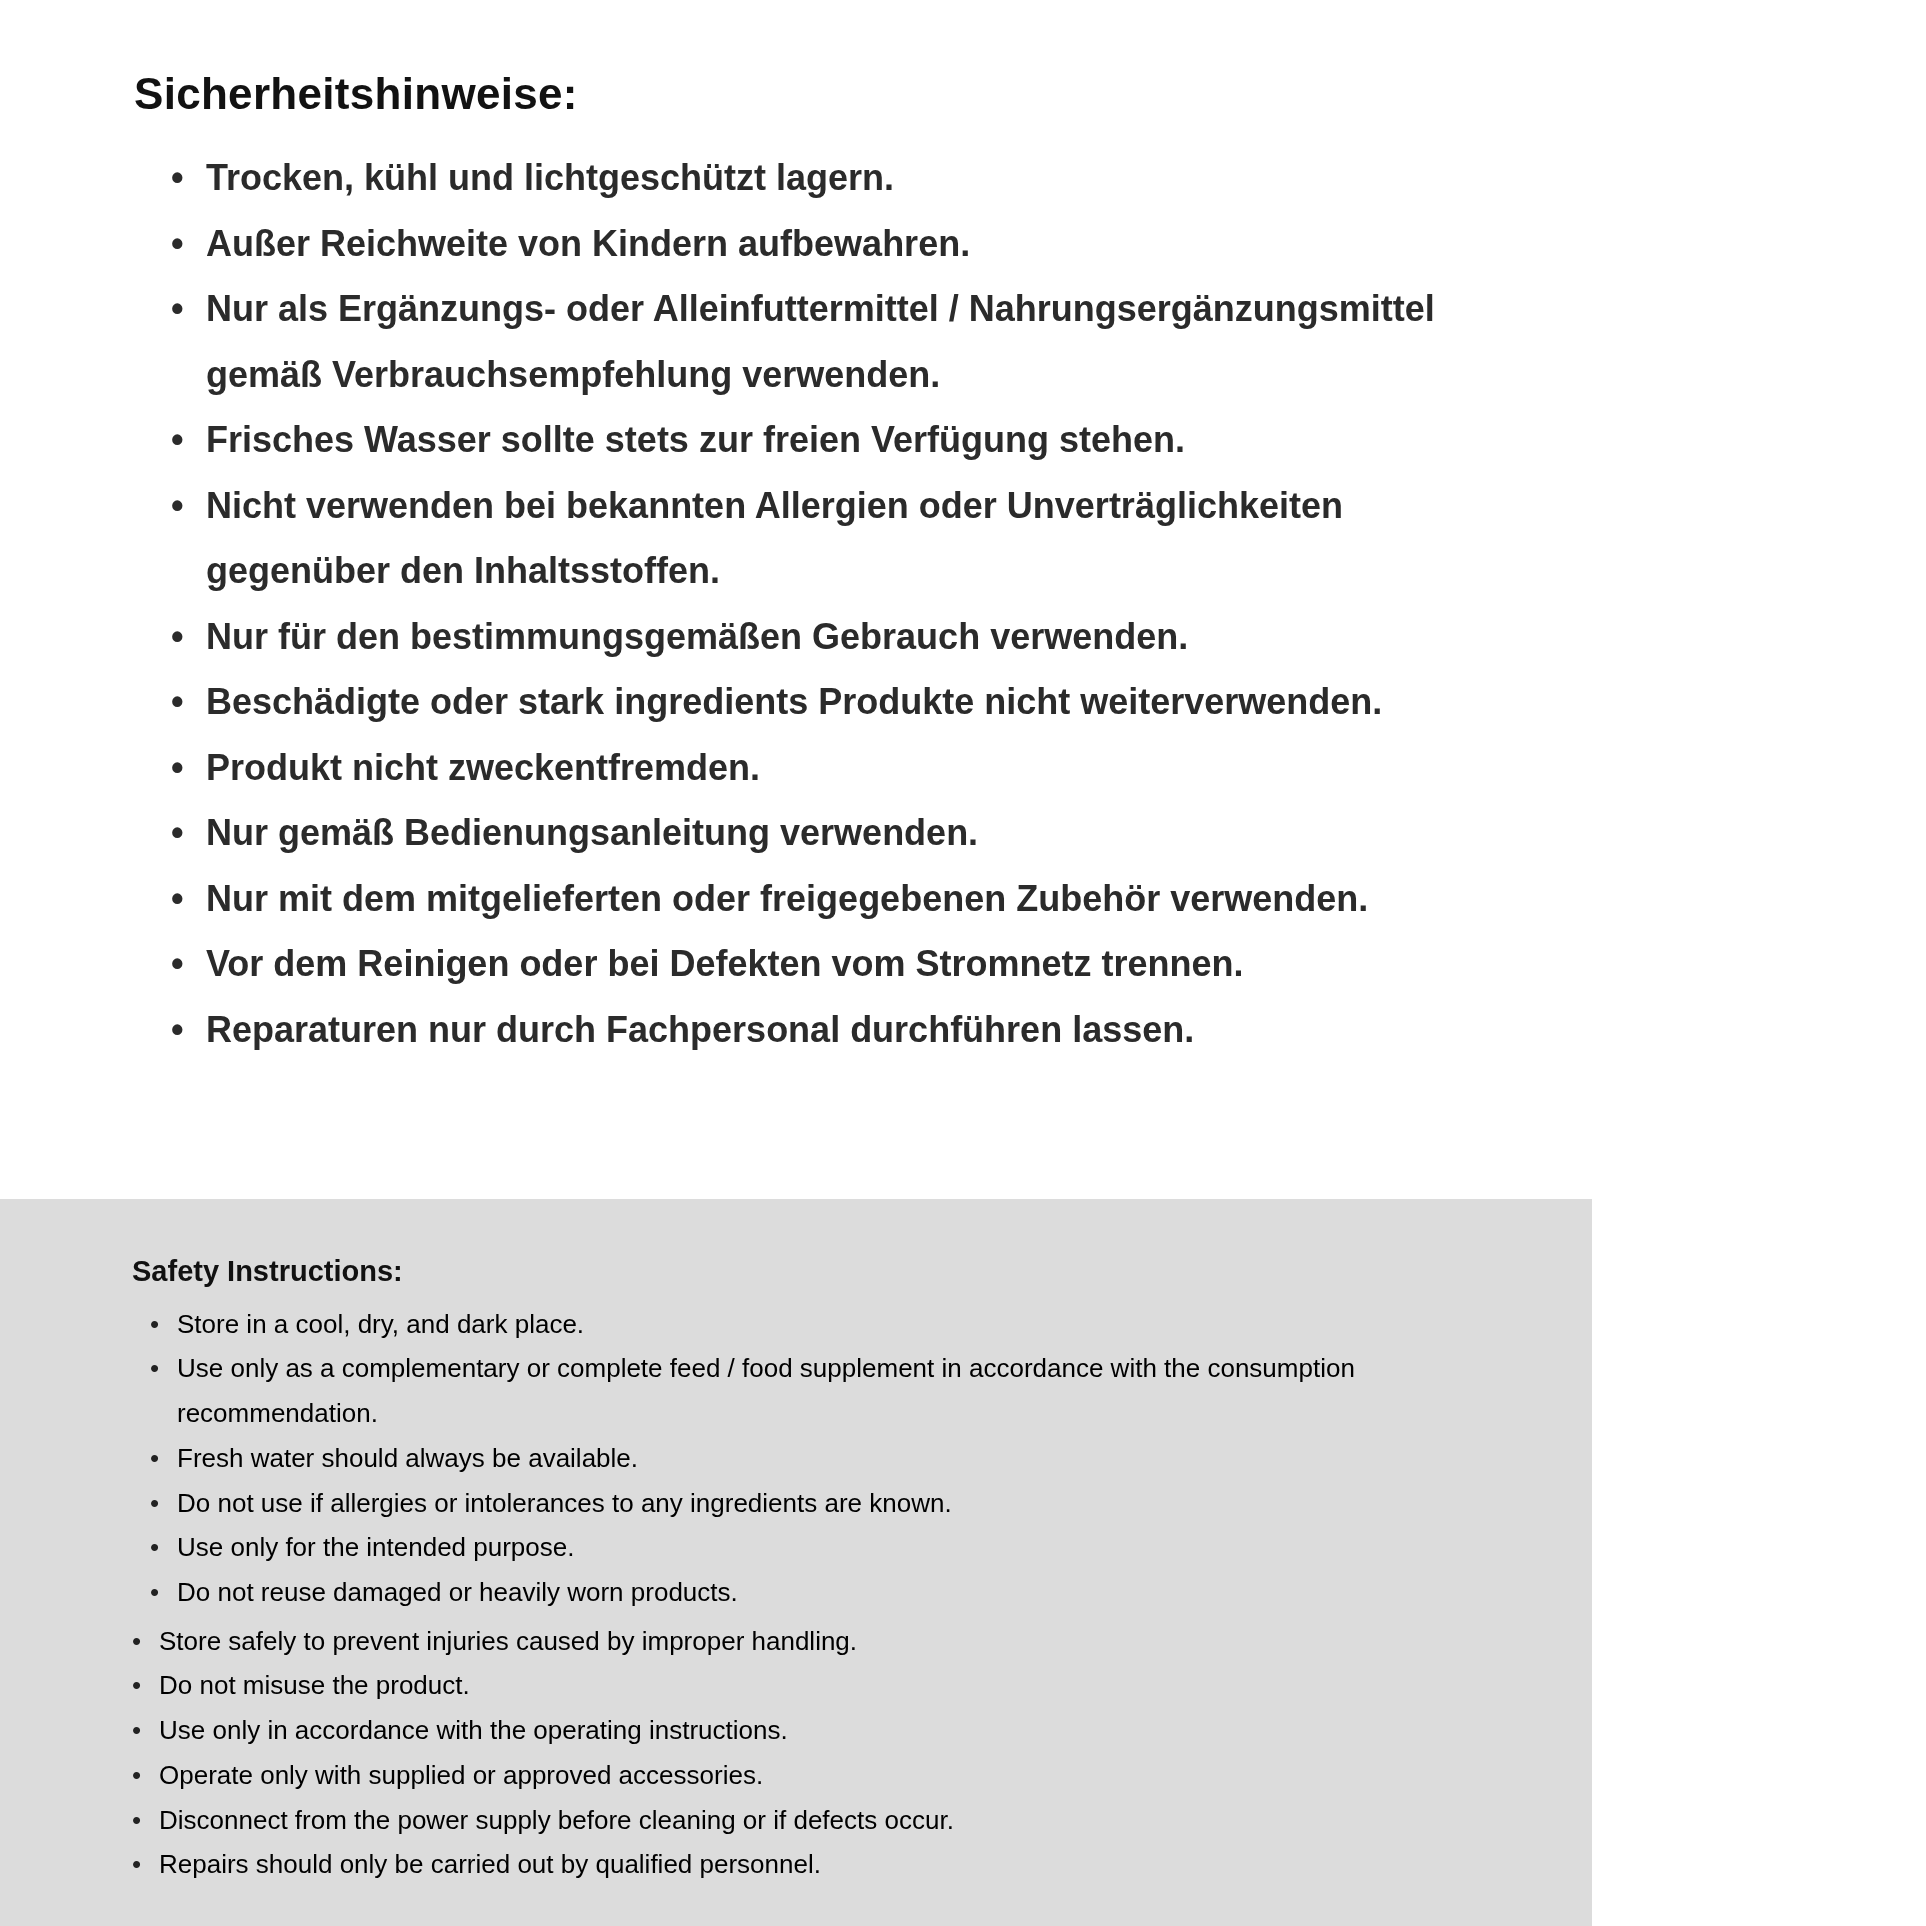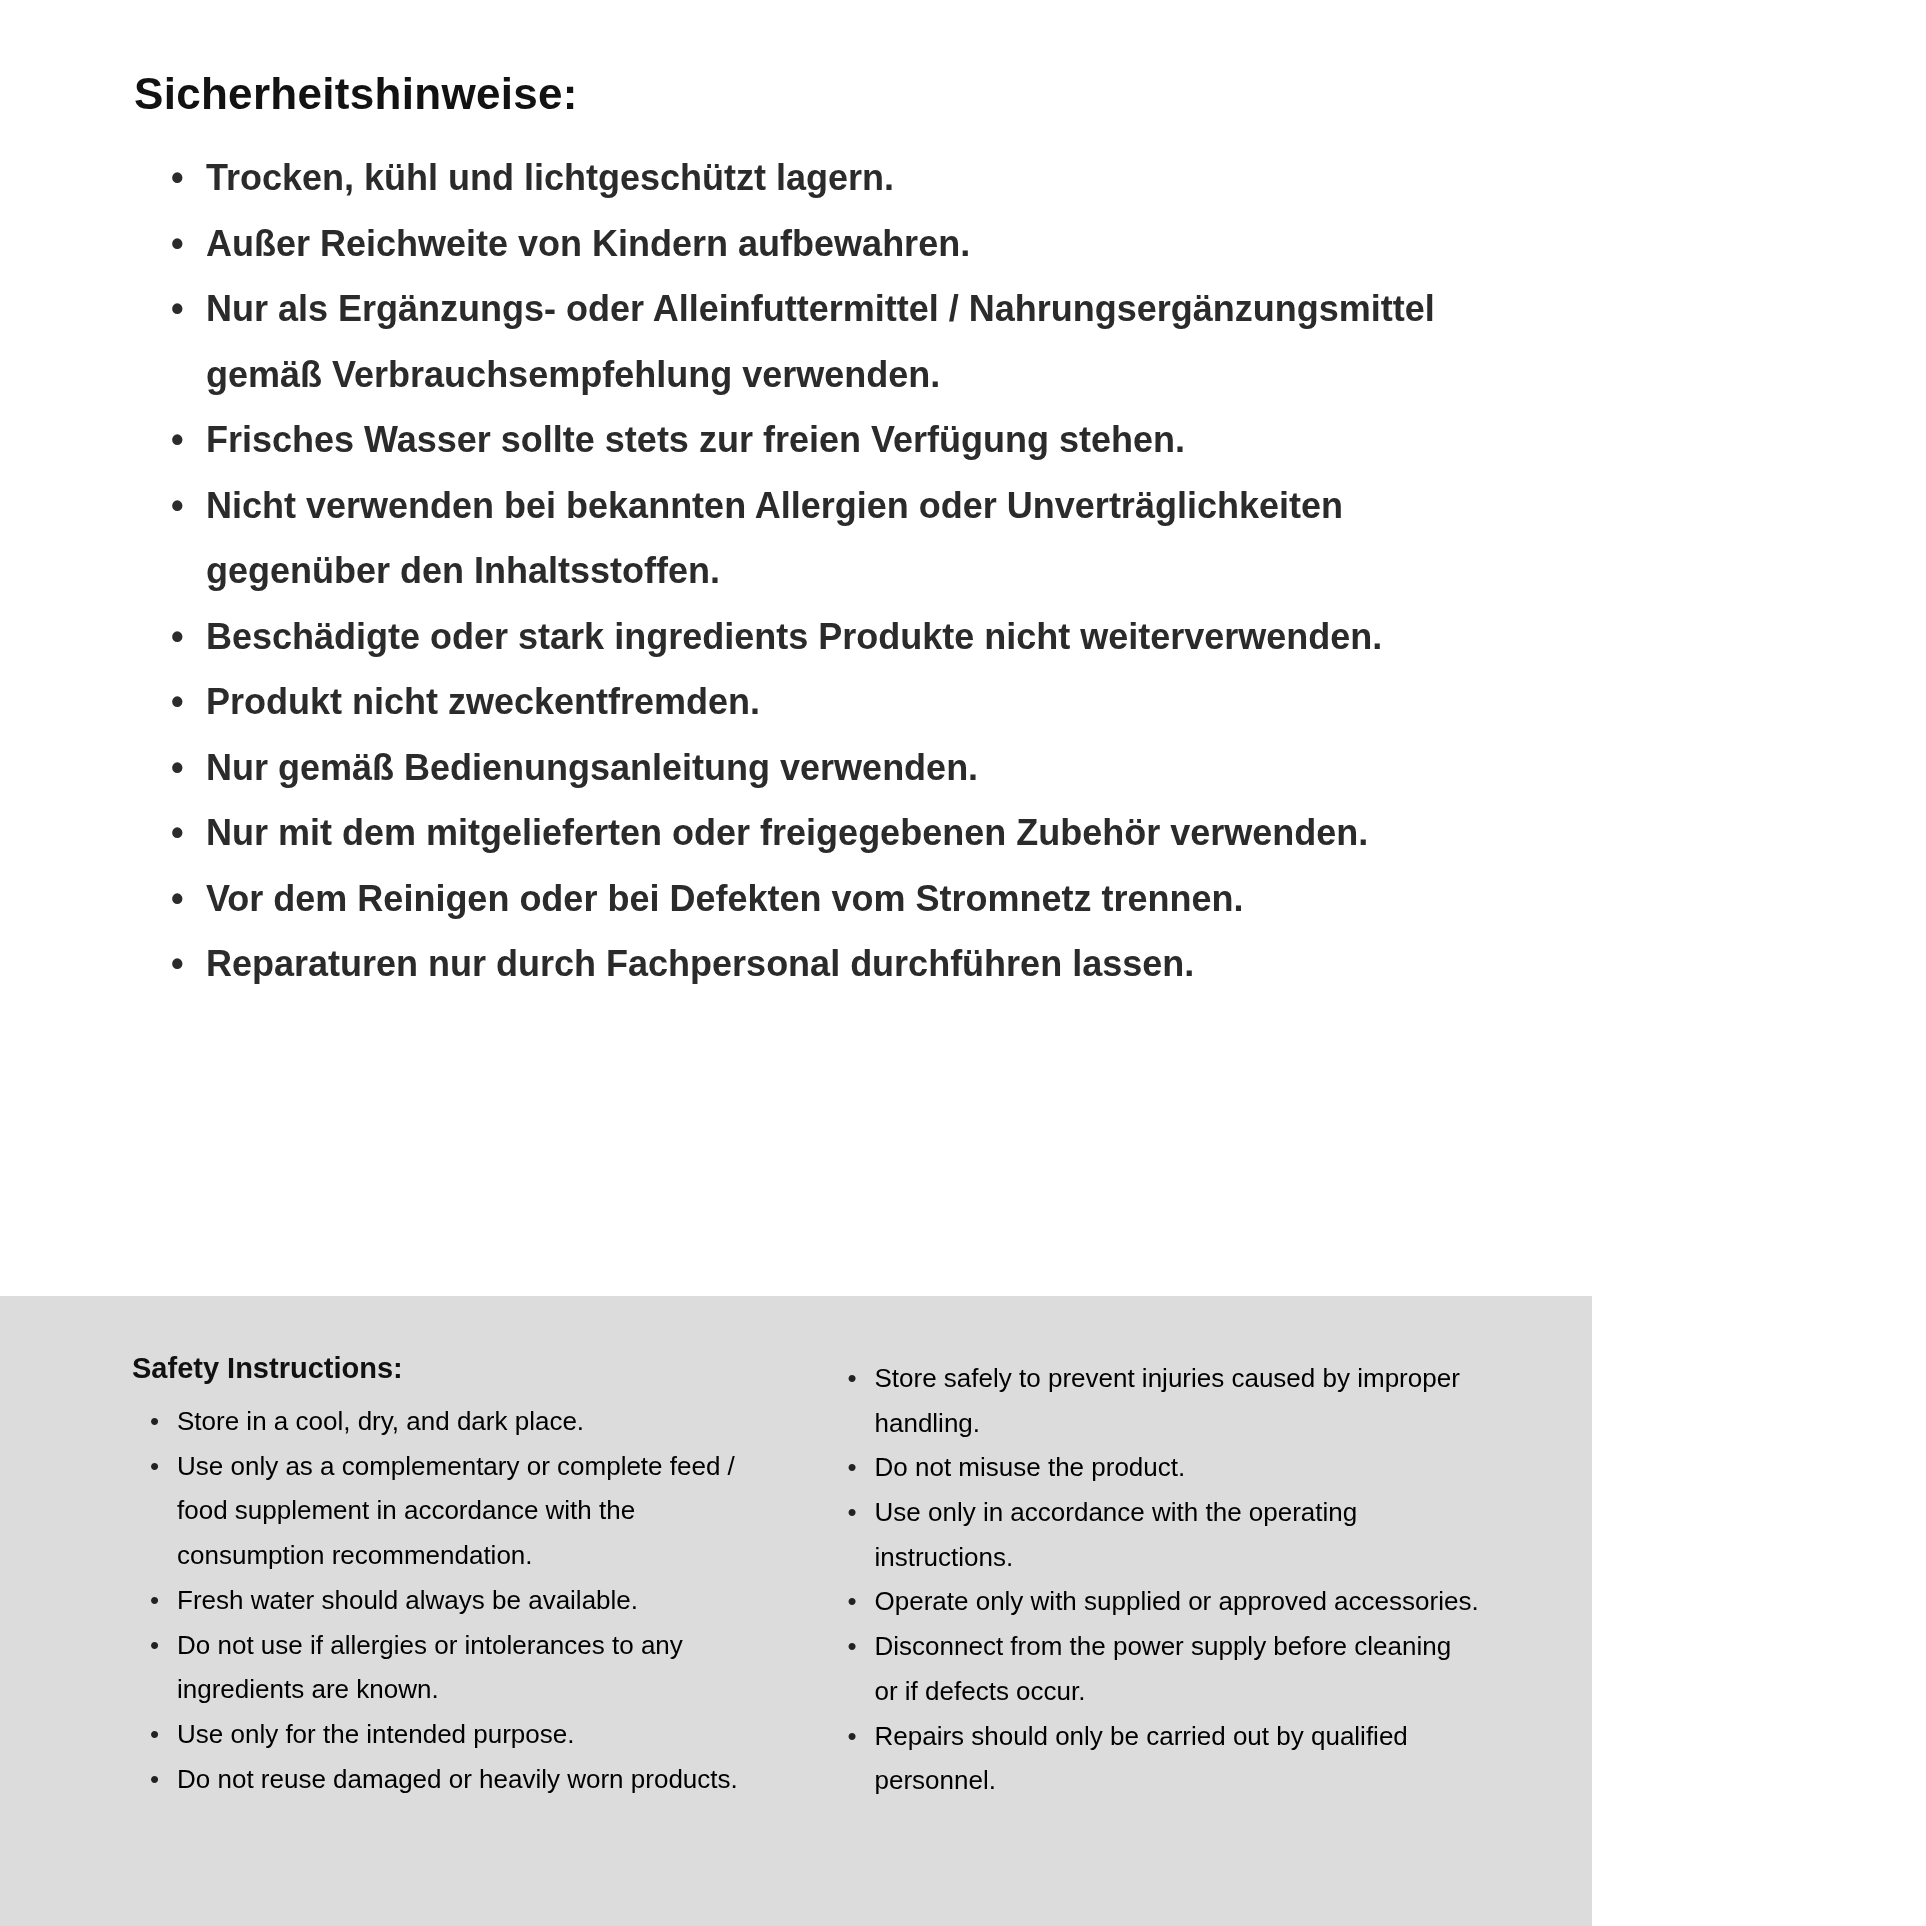--- a/index.html
+++ b/index.html
@@ -52,21 +52,21 @@
     color: #2b2b2b;
   }
 
   
   .en-section {
     box-sizing: border-box;
     flex: 1;
     background: #dcdcdc;
     padding: 56px 112px 39px 132px;
     display: grid;
-    grid-template-columns: 1fr 1fr;
+    grid-template-columns: 1fr;
     column-gap: 83px;
     align-items: start;
   }
   .en-heading {
     font-size: 29px;
     font-weight: 700;
     color: #111111;
     margin: 0 0 14px 0;
   }
   .en-list {
@@ -98,20 +98,21 @@
 <div class="page">
 
   <section class="de-section">
     <h1 class="de-heading">Sicherheitshinweise:</h1>
     <ul class="de-list">
       <li>Trocken, kühl und lichtgeschützt lagern.</li>
       <li>Außer Reichweite von Kindern aufbewahren.</li>
       <li>Nur als Ergänzungs- oder Alleinfuttermittel / Nahrungsergänzungsmittel gemäß Verbrauchsempfehlung verwenden.</li>
       <li>Frisches Wasser sollte stets zur freien Verfügung stehen.</li>
       <li>Nicht verwenden bei bekannten Allergien oder Unverträglichkeiten gegenüber den Inhaltsstoffen.</li>
+      <li>Nur für den bestimmungsgemäßen Gebrauch verwenden.</li>
       <li>Beschädigte oder stark ingredients Produkte nicht weiterverwenden.</li>
       <li>Produkt nicht zweckentfremden.</li>
       <li>Nur gemäß Bedienungsanleitung verwenden.</li>
       <li>Nur mit dem mitgelieferten oder freigegebenen Zubehör verwenden.</li>
       <li>Vor dem Reinigen oder bei Defekten vom Stromnetz trennen.</li>
       <li>Reparaturen nur durch Fachpersonal durchführen lassen.</li>
     </ul>
   </section>
 
   <section class="en-section">

